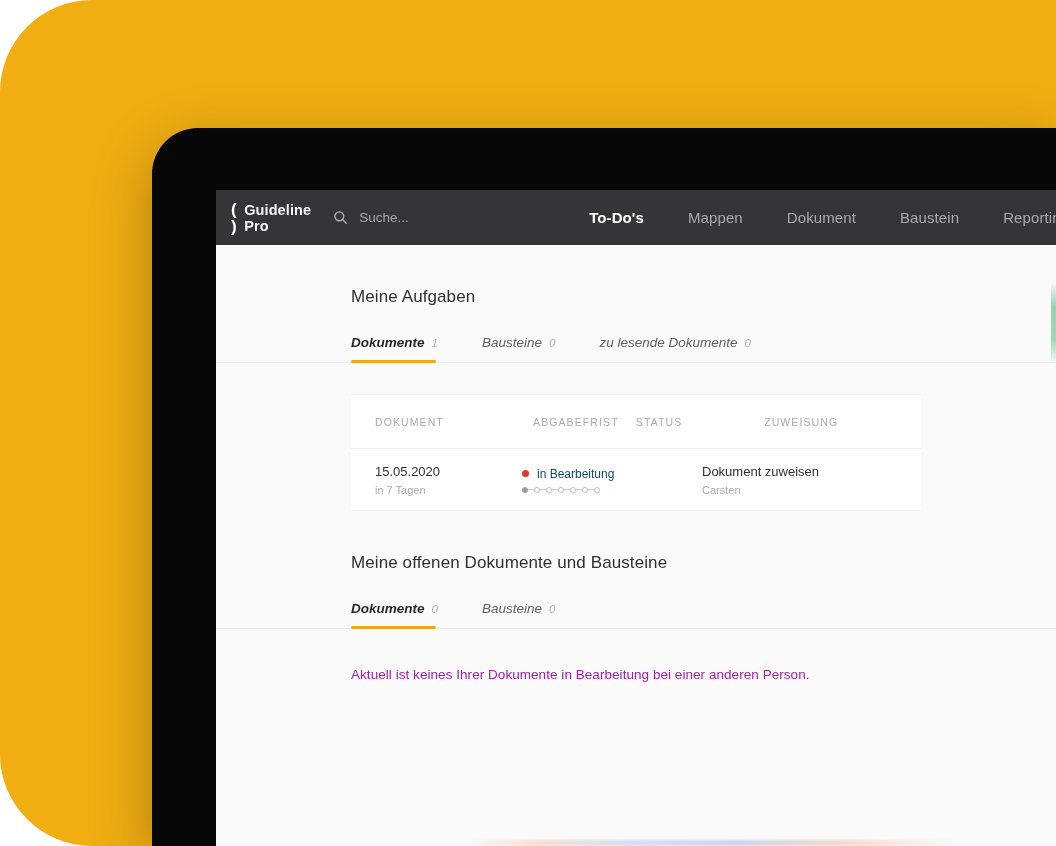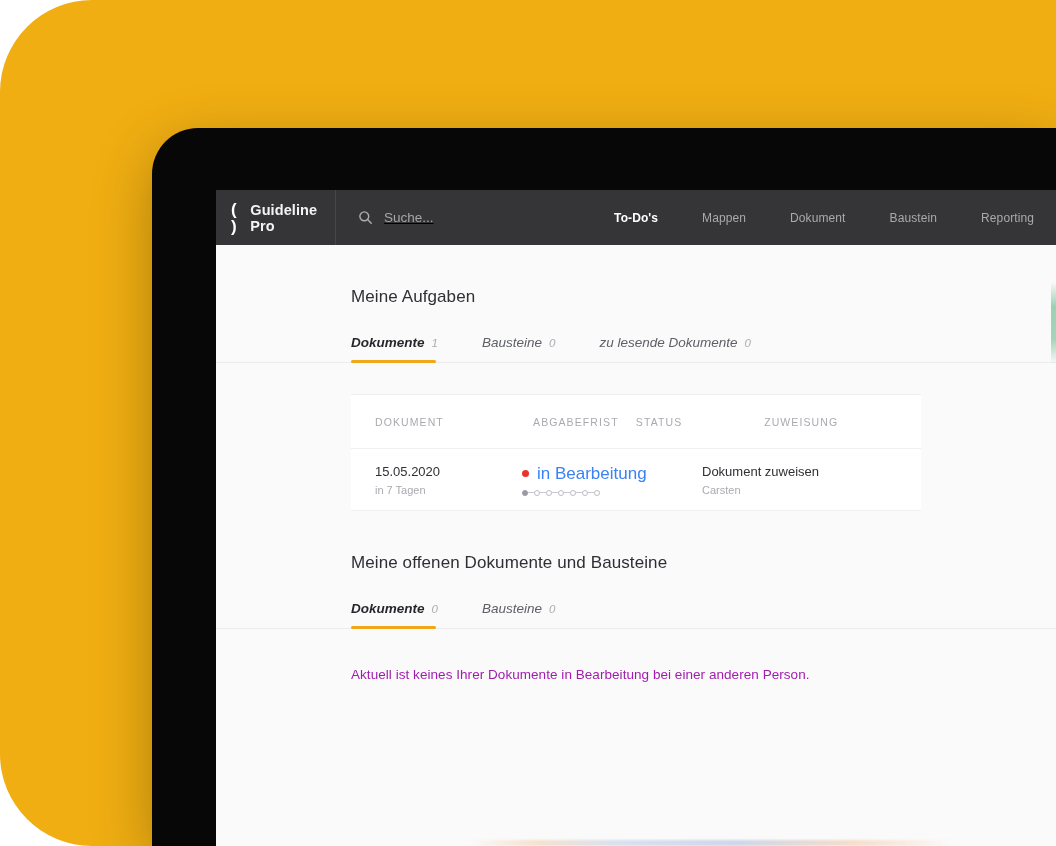--- a/index.html
+++ b/index.html
@@ -42,32 +42,32 @@
     display:flex; align-items:center;
   }
   .brand{ display:flex; align-items:center; gap:9px; padding-left:15px; width:135px;}
   .brand-mark{
     font-size:17px; color:#ffffff; font-weight:700; letter-spacing:-1.5px;
     line-height:1; font-family:"Liberation Sans", sans-serif;
   }
   .brand-name{ color:#f4f4f5; font-size:14.5px; font-weight:700; letter-spacing:.1px;}
   .nav-divider{ width:1px; height:55px; background:#47474a; }
 
-  .search-wrap{ display:flex; align-items:center; gap:11px; padding-left:22px; width:270px;text-decoration:underline;}
+  .search-wrap{ display:flex; align-items:center; gap:11px; padding-left:22px; width:270px;}
   .search-icon{ width:15px; height:15px; flex:0 0 auto; opacity:.85;}
   .search-input{
     background:transparent; border:0; outline:none;
     color:#cfcfd2; font-size:13.5px; font-family:"Liberation Sans",sans-serif;
     width:200px;
   }
   .search-input::placeholder{ color:#a5a5aa; }
 
   .nav-items{ display:flex; align-items:center; gap:0; margin-left:8px; }
   .nav-item{
-    color:#a9a9ae; font-size:12px; padding:0 22px; cursor:pointer;
+    color:#a9a9ae; font-size:15px; padding:0 22px; cursor:pointer;
     letter-spacing:.1px; white-space:nowrap;
   }
   .nav-item.active{ color:#ffffff; font-weight:700; }
 
   
   #body{ position:relative; }
   .section{ padding:0 135px 0 135px; }
   .section-white{ background:#FFFFFF; }
   .sec-title{ font-size:17px; color:#2f3034; padding-top:42px; letter-spacing:.1px;}
 
@@ -92,21 +92,21 @@
   .trow{ display:flex; align-items:center; padding:0 24px; }
   .thead{ height:54px; border-bottom:1px solid #f0f0f2; }
   .th{ font-size:10.5px; letter-spacing:1.1px; color:#a9aab0; text-transform:uppercase;}
   .tbody-row{ height:62px; border-bottom:1px solid #f0f0f2; align-items:center;}
   .c1{ width:226px; } .c2{ width:147px; } .c3{ width:172px; } .c4{ width:190px;margin-left:8px; }
   .cell-main{ font-size:13px; color:#2f3034; line-height:1.35;}
   .cell-main.link{ color:#E39B12; }
   .cell-sub{ font-size:11px; color:#a9aab0; margin-top:4px; }
   .status-line{ display:flex; align-items:center; gap:8px; }
   .status-dot{ width:7px; height:7px; border-radius:50%; background:#E8342A; }
-  .status-text{ font-size:17px; color:#3b82f6; }
+  .status-text{ font-size:12px; color:#0c4a6e; }
   .steps{ display:flex; align-items:center; margin-top:6px; }
   .step{ width:6px; height:6px; border-radius:50%; border:1.3px solid #bdbec3;
          background:#ffffff; flex:0 0 auto; }
   .step.done{ background:#9a9ba1; border-color:#9a9ba1; }
   .step-line{ width:6px; height:1.3px; background:#c9cacf; flex:0 0 auto; }
 
   .empty-text{ font-size:13.5px; color:#a21caf; padding-top:38px; letter-spacing:.05px;}
 
   
   #edge-widget{

